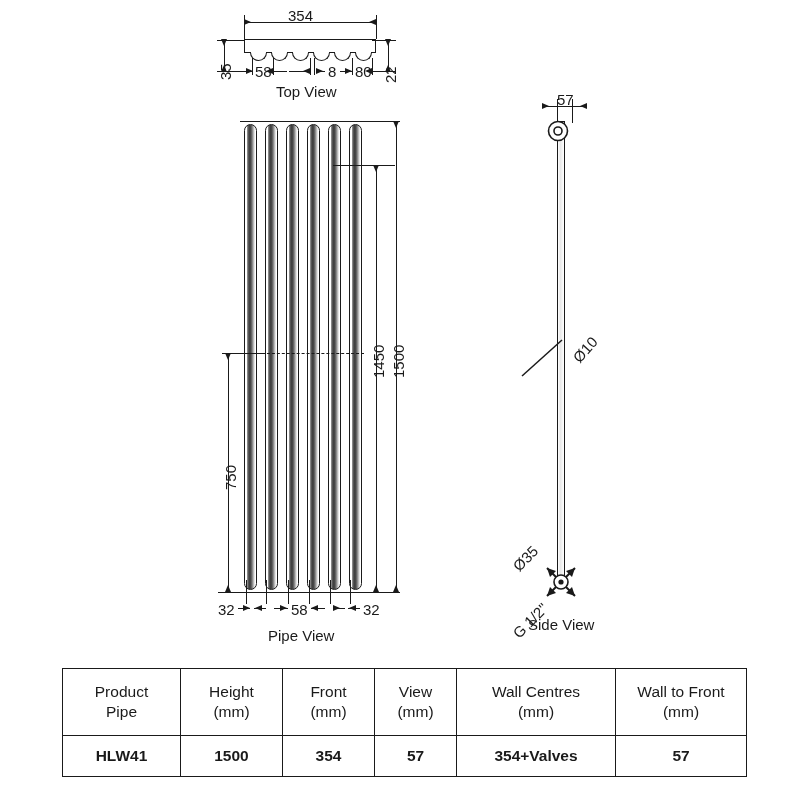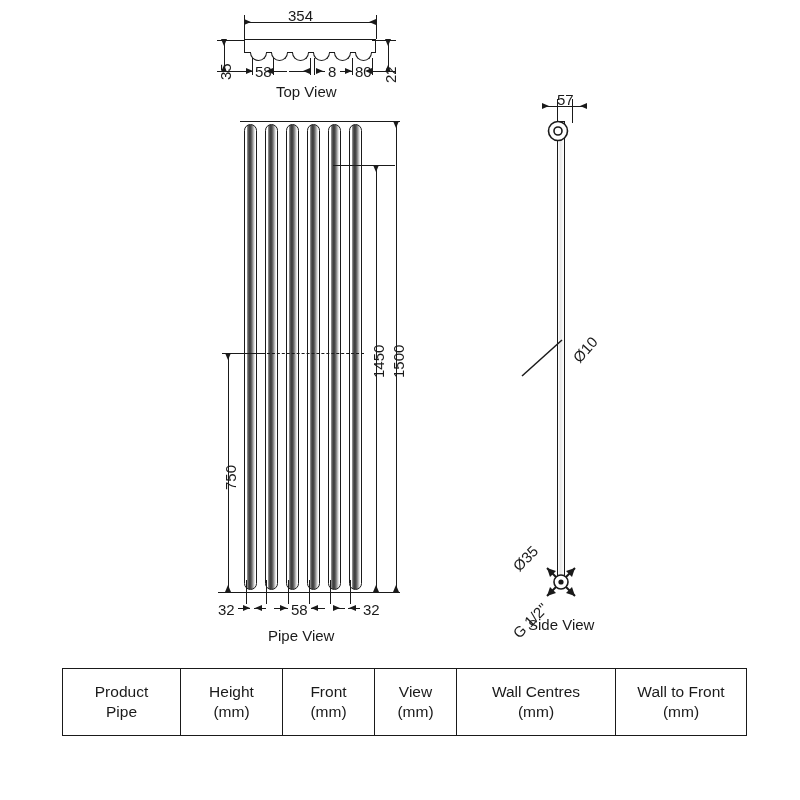--- a/index.html
+++ b/index.html
@@ -331,16 +331,24 @@
         </td>
         <td class="hdr">
           <span>Wall Centres</span>
           <span class="unit">(mm)</span>
         </td>
         <td class="hdr">
           <span>Wall to Front</span>
           <span class="unit">(mm)</span>
         </td>
       </tr>
+      <tr>
+        <td class="val">HLW41</td>
+        <td class="val">1500</td>
+        <td class="val">354</td>
+        <td class="val">57</td>
+        <td class="val">354+Valves</td>
+        <td class="val">57</td>
+      </tr>
     </tbody>
   </table>
 
 </div>
 
 </body></html>

